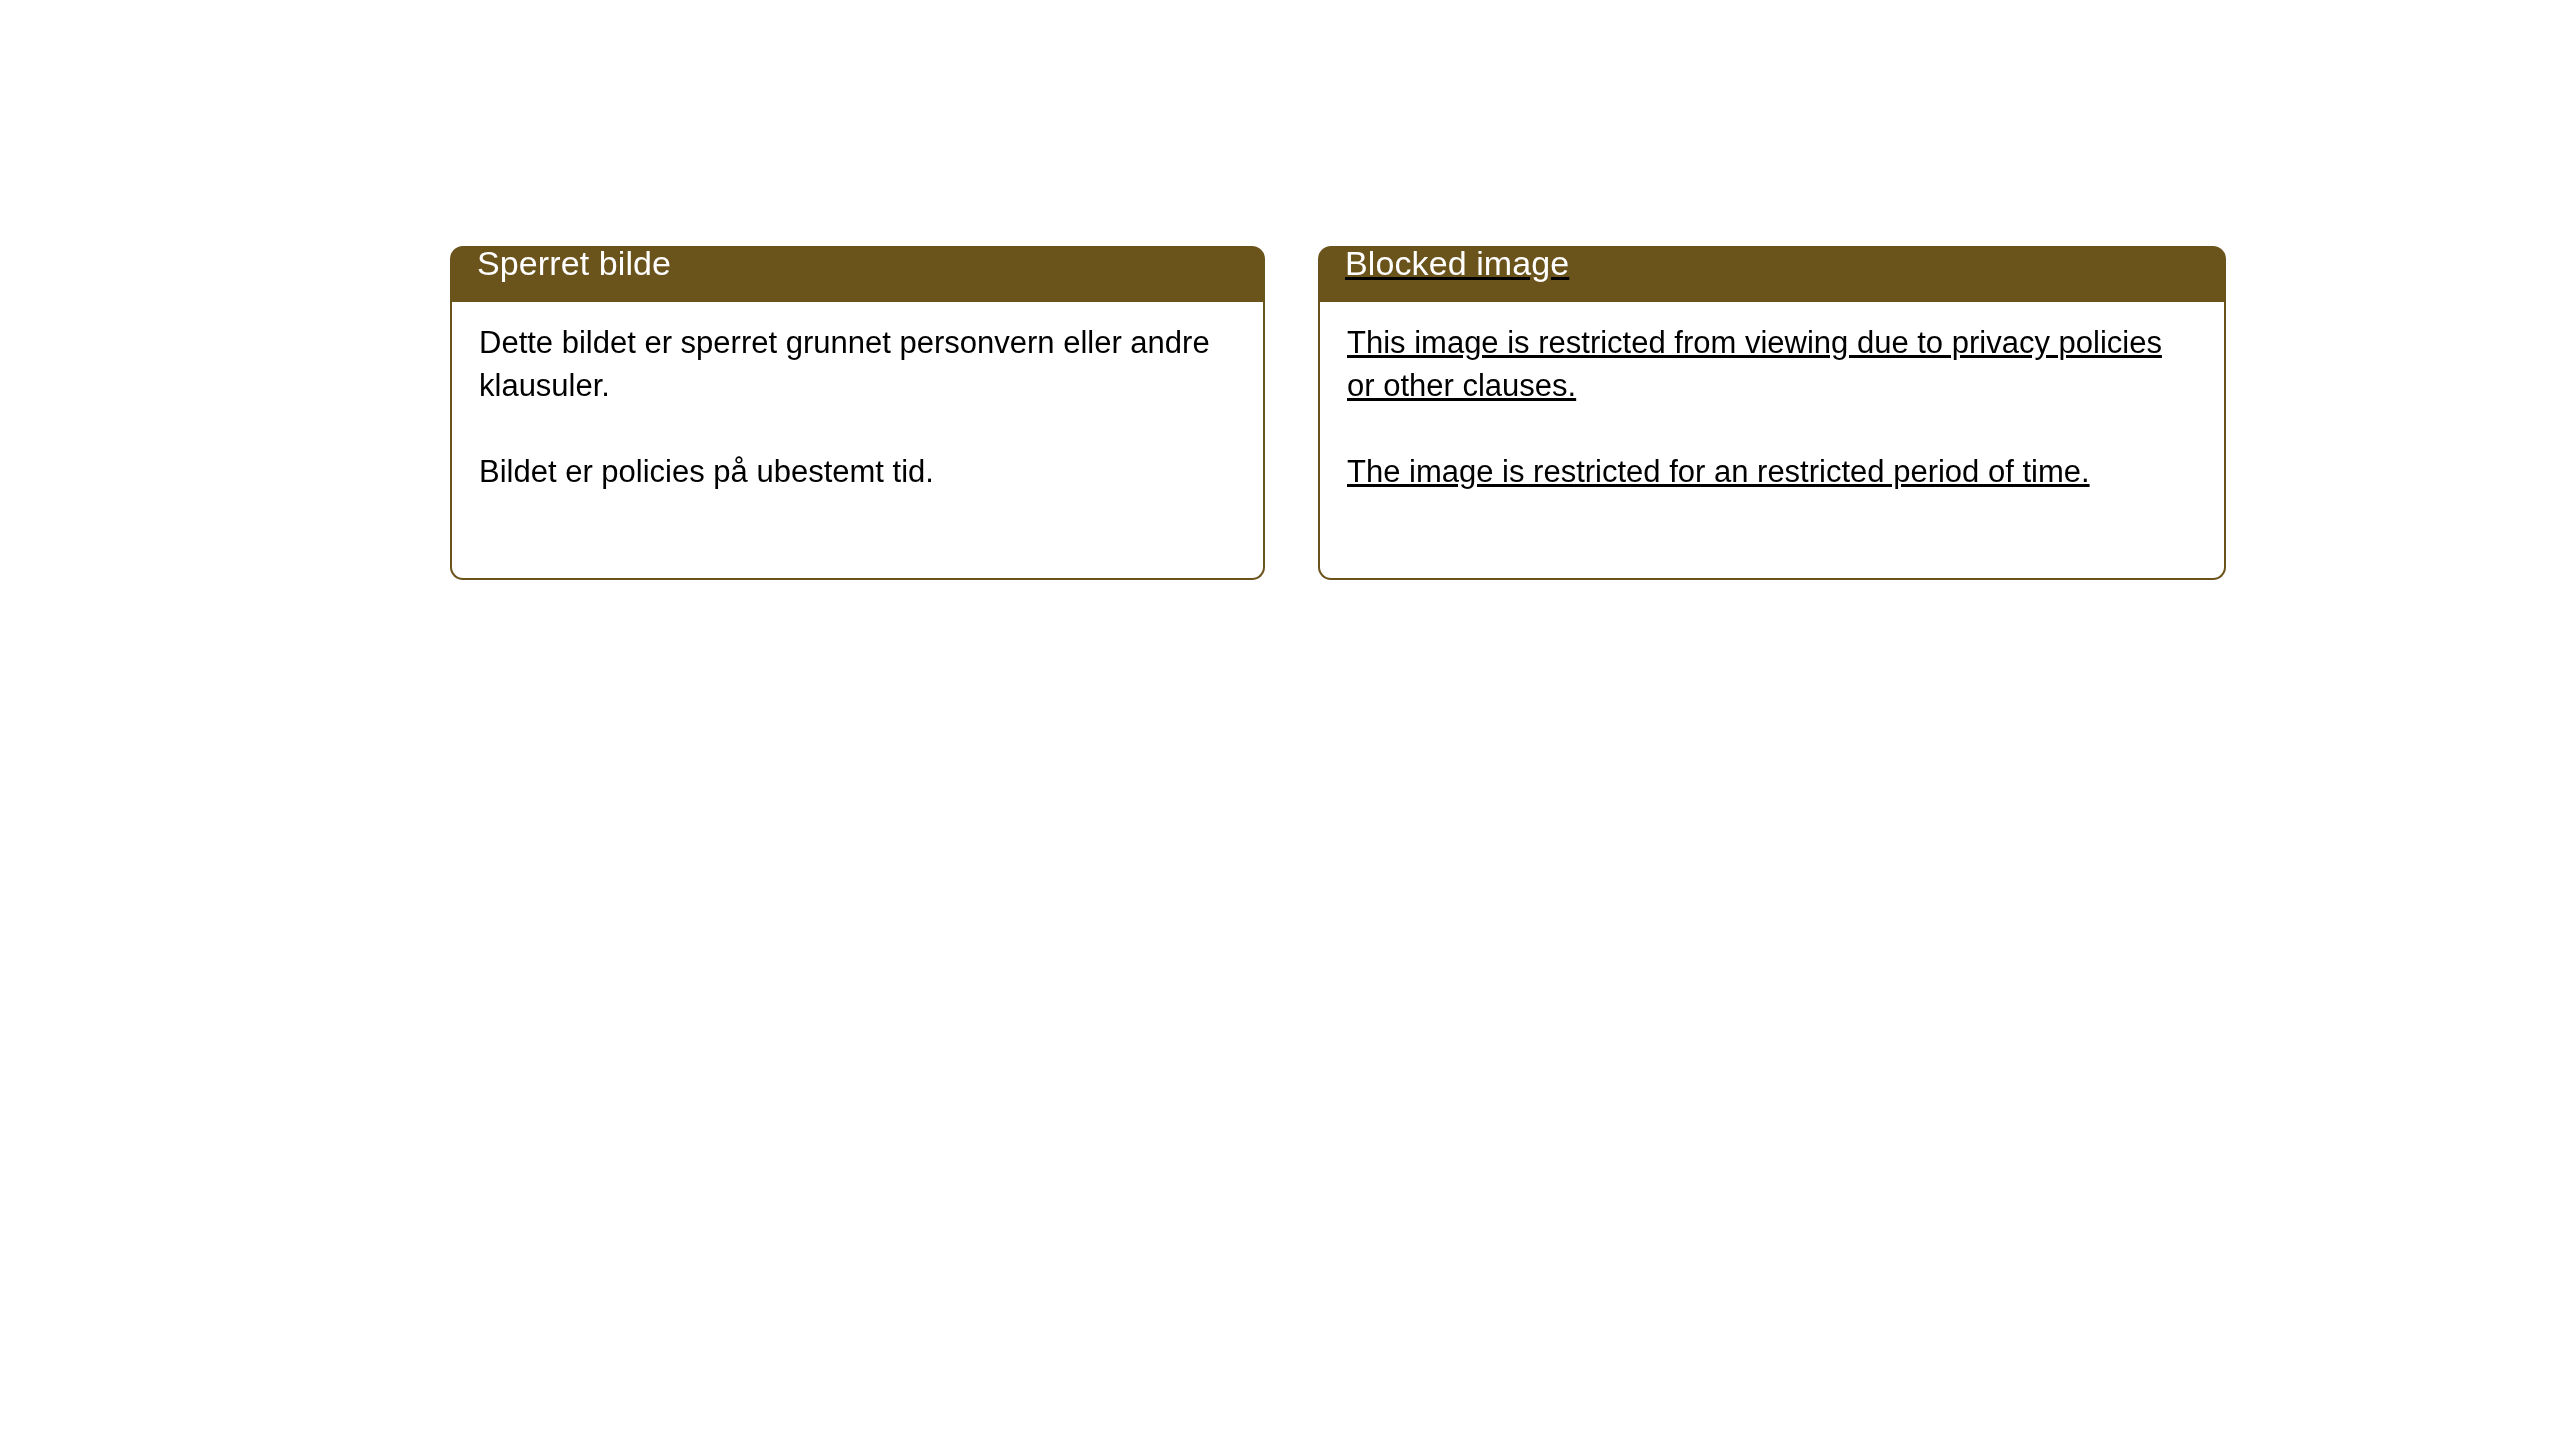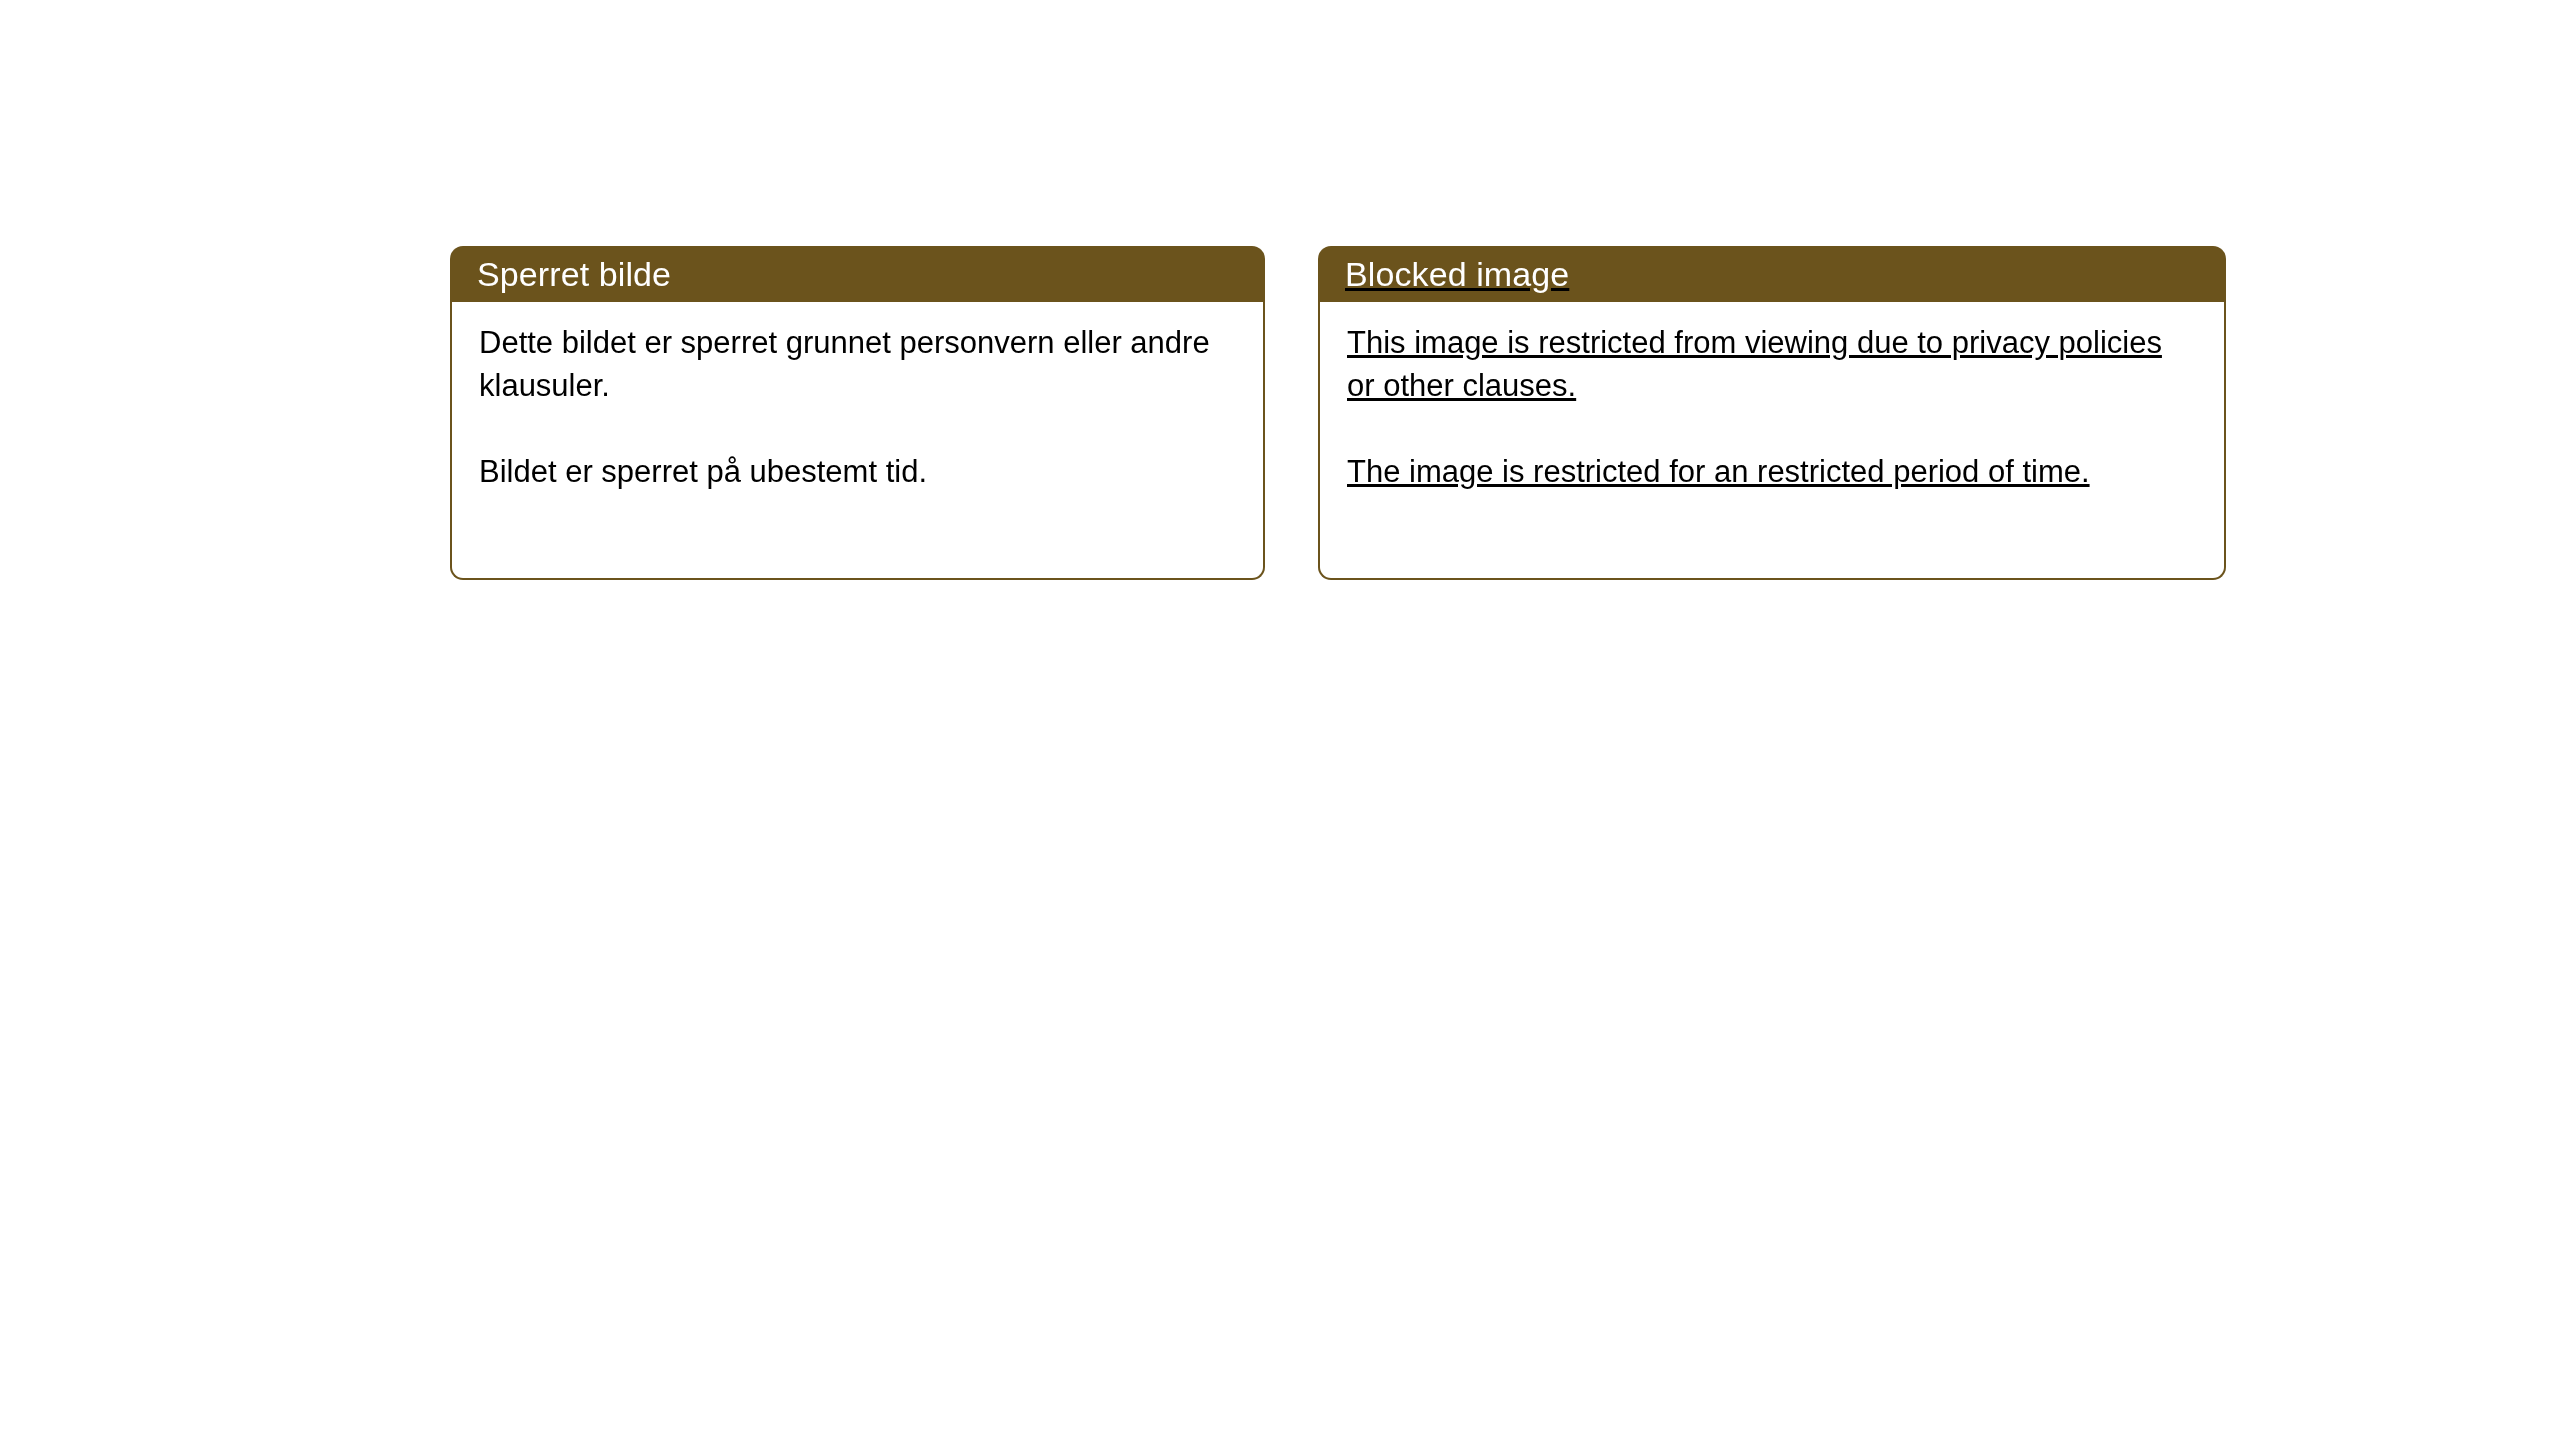--- a/index.html
+++ b/index.html
@@ -38,21 +38,20 @@
   .notice-panel.left  { width: 815px; }
   .notice-panel.right { width: 908px; text-decoration: underline; }
 
   .panel-header {
     box-sizing: border-box;
     background: #6b531c;
     border-top-left-radius: 13px;
     border-top-right-radius: 13px;
     height: 56px;
     display: flex;
-    align-items: center;
     padding: 0 0 0 27px;
     flex: 0 0 auto;
   }
 
   .panel-title {
     color: #ffffff;
     font-size: 34px;
     line-height: 34px;
     font-weight: 400;
     letter-spacing: 0.1px;
@@ -87,21 +86,21 @@
 <body>
 
 <div id="panel-area">
 
   <section class="notice-panel left">
     <div class="panel-header">
       <span class="panel-title">Sperret bilde</span>
     </div>
     <div class="panel-body">
       <p class="panel-paragraph">Dette bildet er sperret grunnet personvern eller andre klausuler.</p>
-      <p class="panel-paragraph">Bildet er sperret på ubestemt tid.</p>
+      <p class="panel-paragraph">Bildet er policies på ubestemt tid.</p>
     </div>
   </section>
 
   <section class="notice-panel right">
     <div class="panel-header">
       <span class="panel-title">Blocked image</span>
     </div>
     <div class="panel-body">
       <p class="panel-paragraph">This image is restricted from viewing due to privacy policies or other clauses.</p>
       <p class="panel-paragraph">The image is restricted for an restricted period of time.</p>

